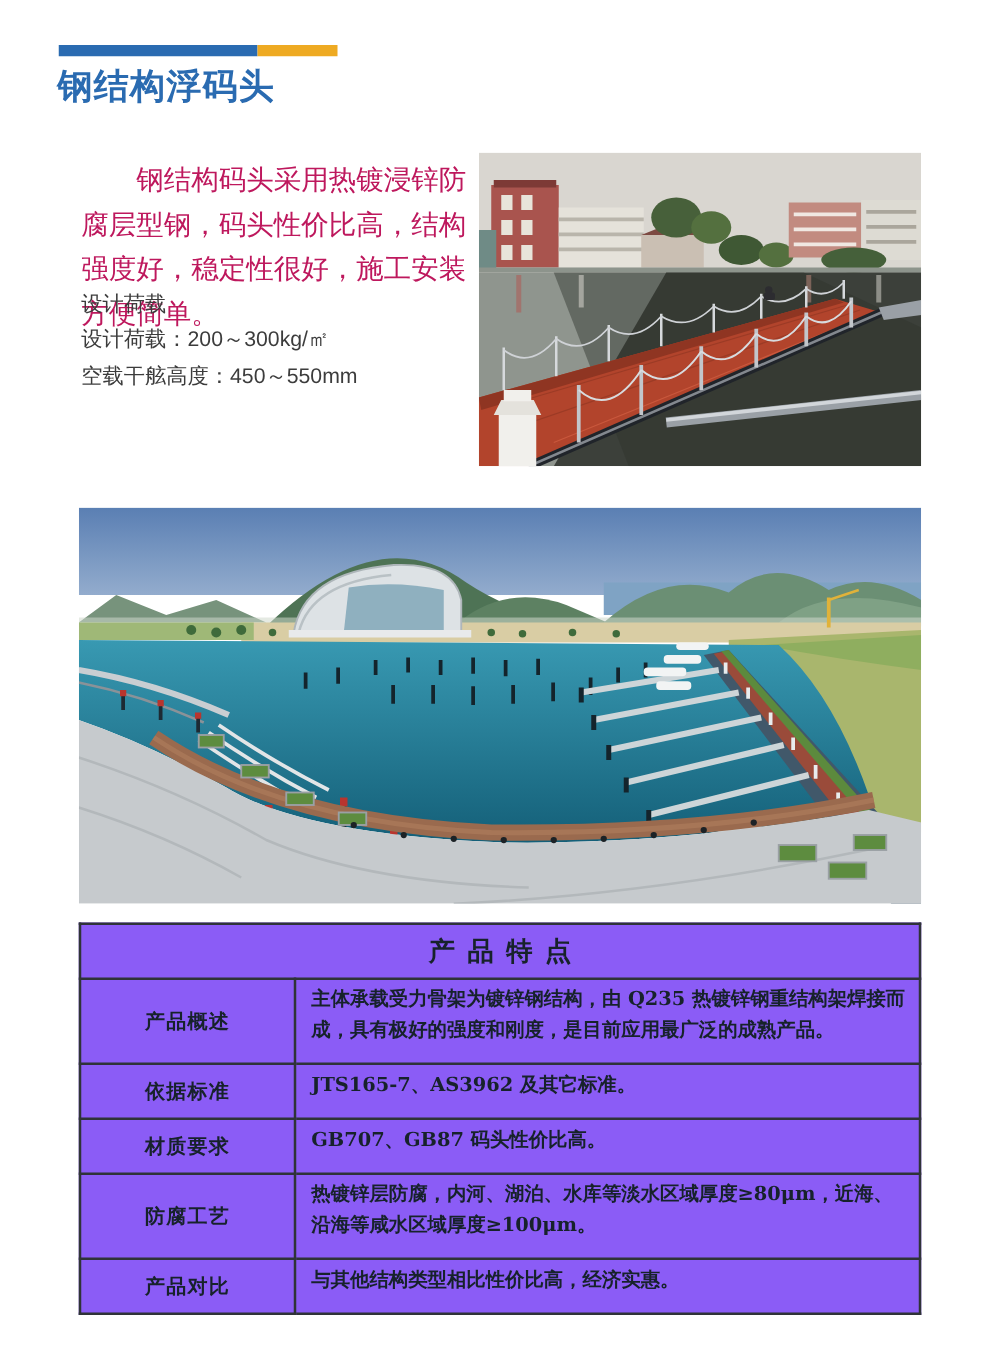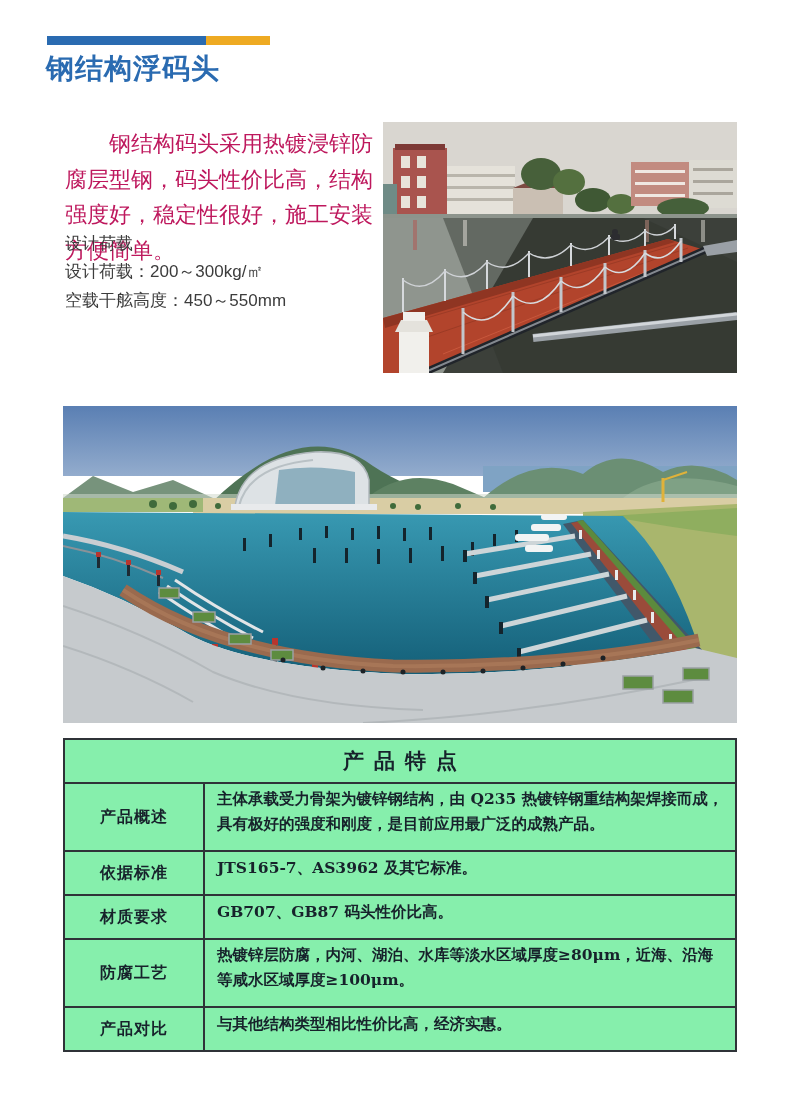--- a/index.html
+++ b/index.html
@@ -22,31 +22,31 @@
   }
   .tech{position:absolute;left:65px;top:231px;font-size:17px;line-height:1.55;color:#3c3c3c;}
   .tech div{margin-bottom:2px;}
   
   .photo1{position:absolute;left:383px;top:122px;width:354px;height:251px;overflow:hidden;}
   .photo2{position:absolute;left:63px;top:406px;width:674px;height:317px;overflow:hidden;}
   .photo1 svg,.photo2 svg{display:block;}
   
   .features{
     position:absolute;left:63px;top:738px;width:674px;
-    border-collapse:collapse;background:#86efac;
+    border-collapse:collapse;background:#8b5cf6;
     font-family:"DejaVu Serif", serif;color:#17222b;
   }
   .features th,.features td{border:2px solid #2f3338;}
   .features th.tbl-title{
     height:38px;font-size:21px;font-weight:600;letter-spacing:10px;
     text-align:center;padding:2px 0 2px 10px;
   }
   .features td.lab{
     width:138px;text-align:center;font-size:16px;font-weight:600;
-    padding:4px 0;letter-spacing:1px;
+    padding:4px 16px;letter-spacing:1px;
   }
   .features td.val{
     font-size:15.5px;line-height:1.6;padding:3px 8px 13px 12px;font-weight:600;
   }
   tr.h2line td{height:50px;}
   tr.h1line td{height:26px;}
 </style>
 </head>
 <body>
 

